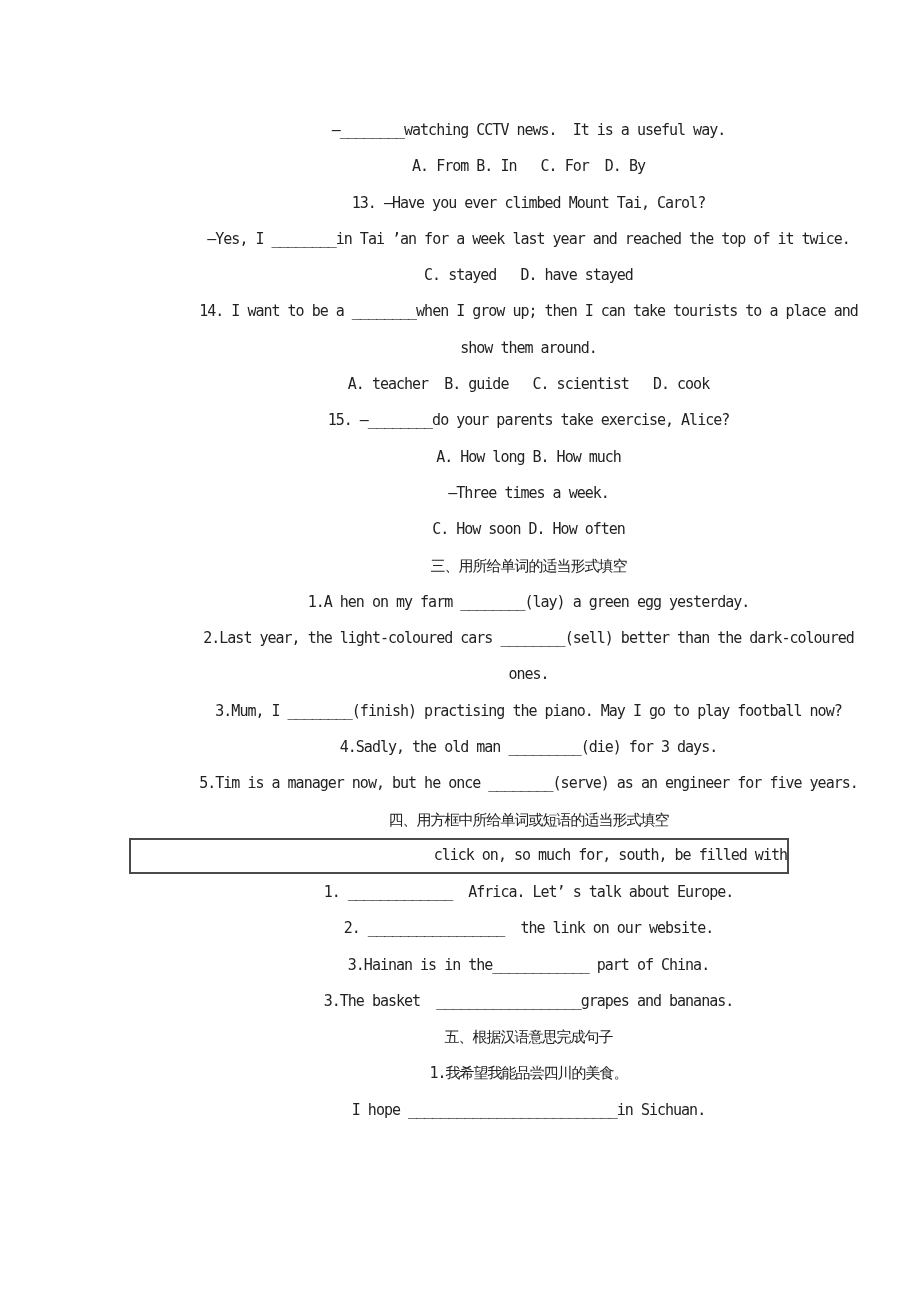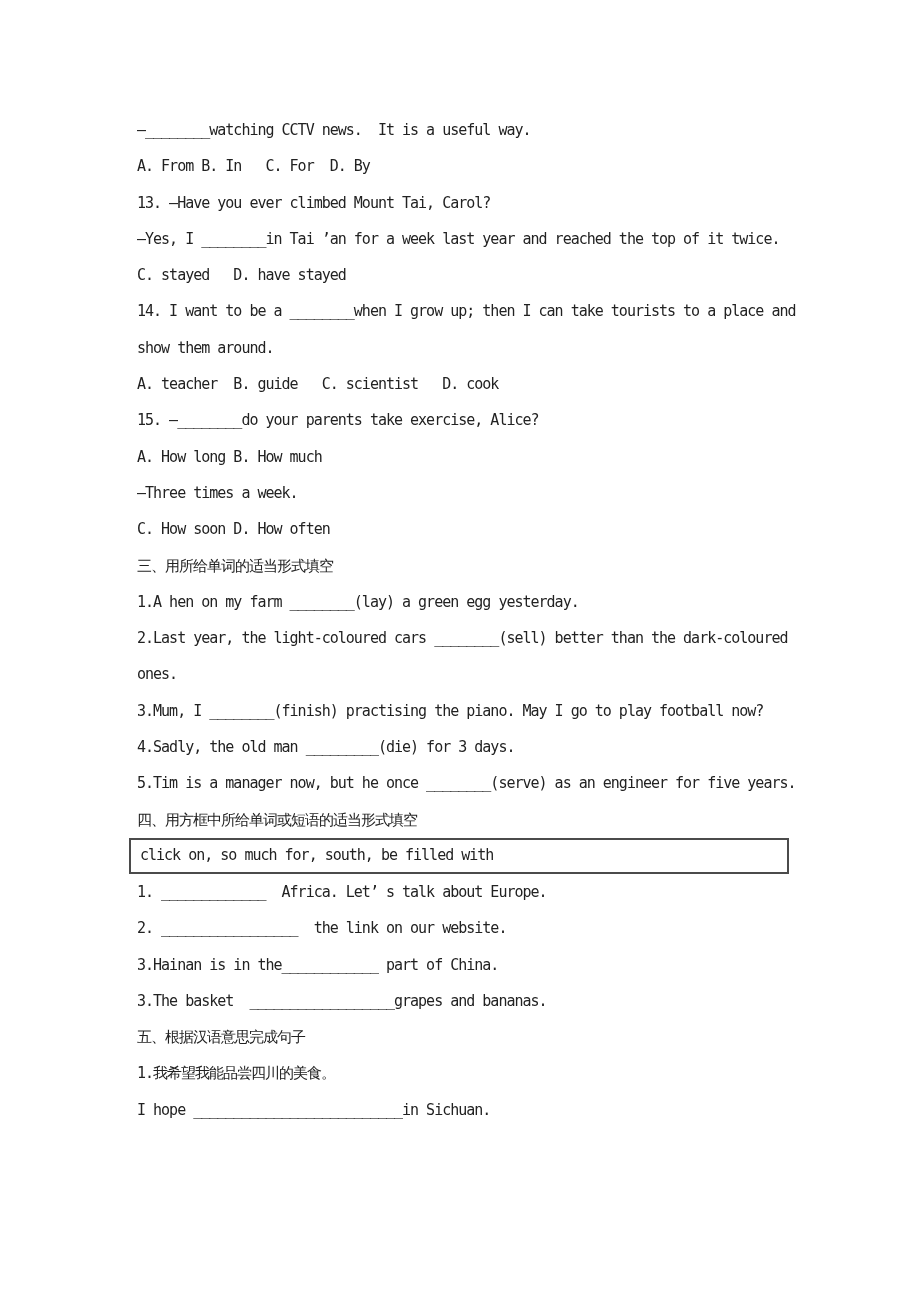--- a/index.html
+++ b/index.html
@@ -22,30 +22,32 @@
     box-sizing: border-box;
     font-family: "DejaVu Sans Mono", "Liberation Mono", monospace;
     font-size: 15px;
     letter-spacing: -1px;
     color: #222222;
   }
   .line {
     height: 36.3px;
     line-height: 36.3px;
     white-space: pre;
+    text-align: center;
   }
   .word-bank {
     box-sizing: border-box;
     width: 660px;
     height: 36px;
     margin-left: -8px;
     border: 2px solid #4b4b4b;
     line-height: 31px;
     padding-left: 9px;
     white-space: pre;
+    text-align: right;
   }
 </style>
 </head>
 <body>
 
 <div class="doc">
   <div class="line">—________watching CCTV news.  It is a useful way.</div>
   <div class="line">A. From B. In   C. For  D. By</div>
   <div class="line">13. —Have you ever climbed Mount Tai, Carol?</div>
   <div class="line">—Yes, I ________in Tai ’an for a week last year and reached the top of it twice.</div>

